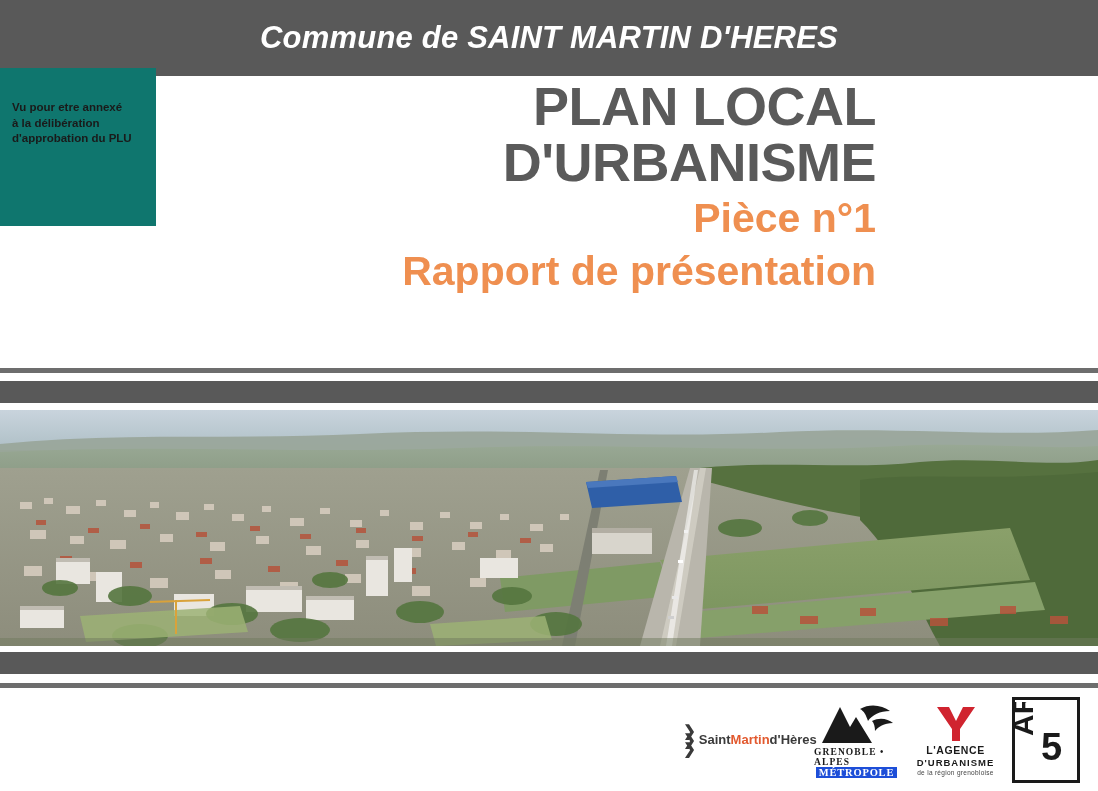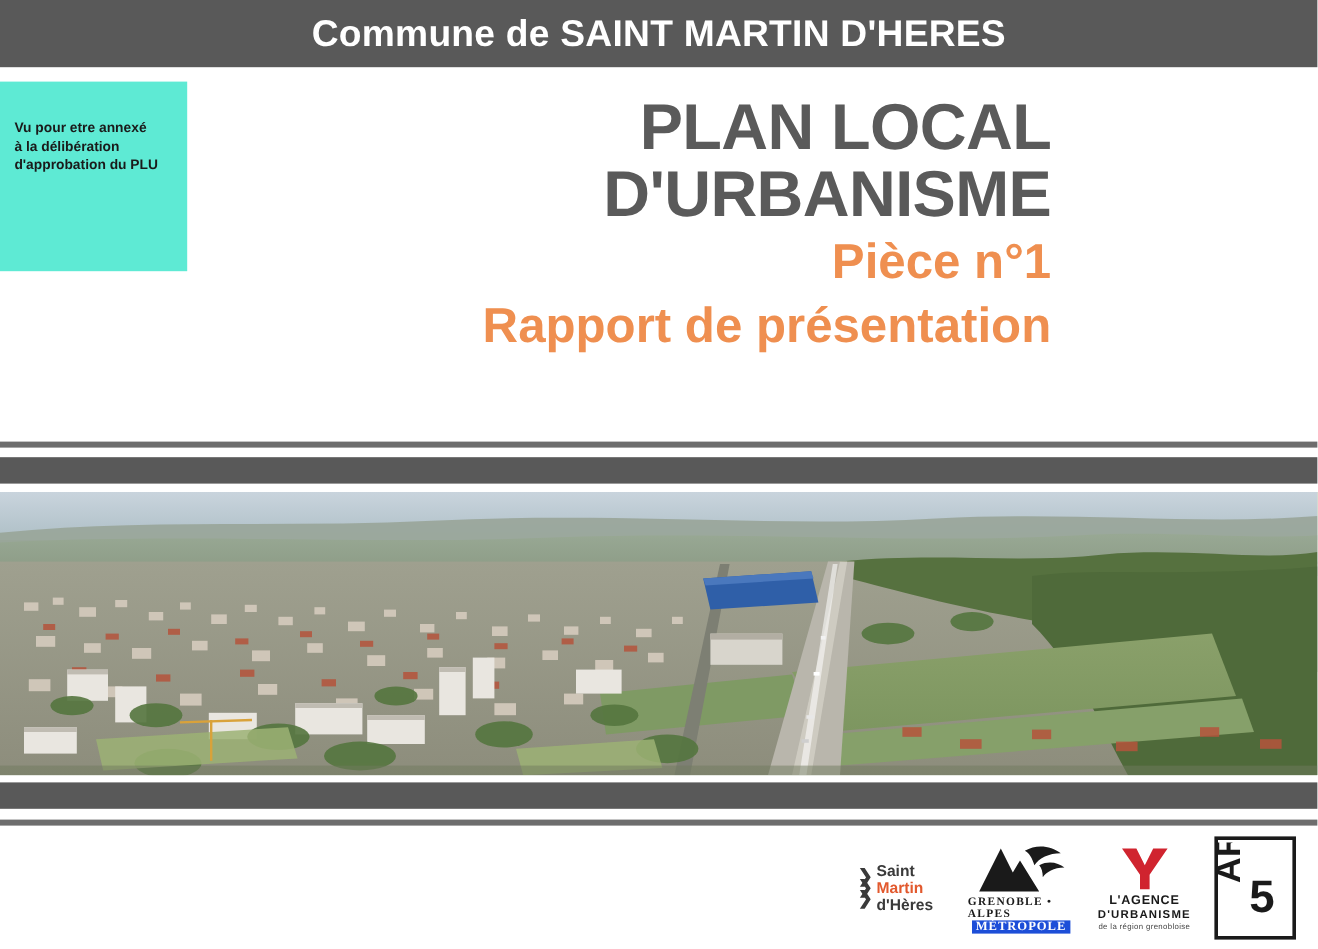--- a/index.html
+++ b/index.html
@@ -13,42 +13,43 @@
     overflow: hidden;
     font-family: "Liberation Sans", sans-serif;
     position: relative;
   }
 
   
   .header-band {
     position: absolute;
     left: 0; top: 0;
     width: 1098px;
-    height: 56px;
+    height: 76px;
     background: #595959;
     display: flex;
     align-items: center;
     justify-content: center;
+    font-style: italic;
   }
   .header-title {
     color: #ffffff;
     font-size: 31px;
     font-weight: bold;
     letter-spacing: 0.2px;
     white-space: nowrap;
   }
 
   
   .annex-box {
     position: absolute;
     left: 0;
     top: 68px;
     width: 156px;
     height: 158px;
-    background: #5eead4;
+    background: #0f766e;
     box-sizing: border-box;
     padding: 32px 10px 0 12px;
   }
   .annex-line {
     font-size: 11.5px;
     font-weight: bold;
     color: #1a1a1a;
     line-height: 15.5px;
     white-space: nowrap;
   }
@@ -151,21 +152,21 @@
   .smh-chevrons {
     display: flex;
     flex-direction: column;
     line-height: 9px;
     color: #3a3a3a;
     font-size: 15px;
     font-weight: bold;
   }
   .smh-text {
     display: flex;
-    flex-direction: column;
+    flex-direction: row;
     align-items: flex-start;
     line-height: 14px;
   }
   .smh-text span {
     font-size: 13px;
     font-weight: bold;
     color: #3a3a3a;
   }
   .smh-text span.accent { color: #e2592e; }
 

